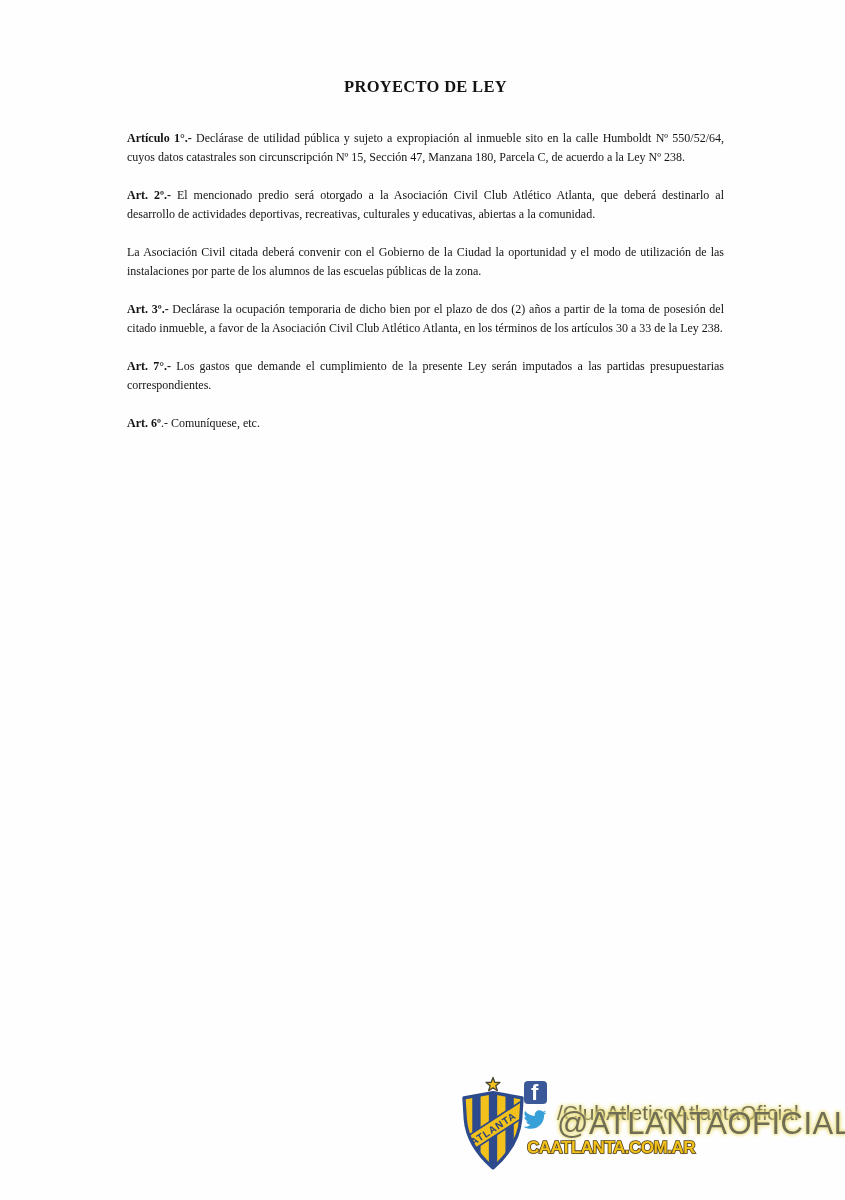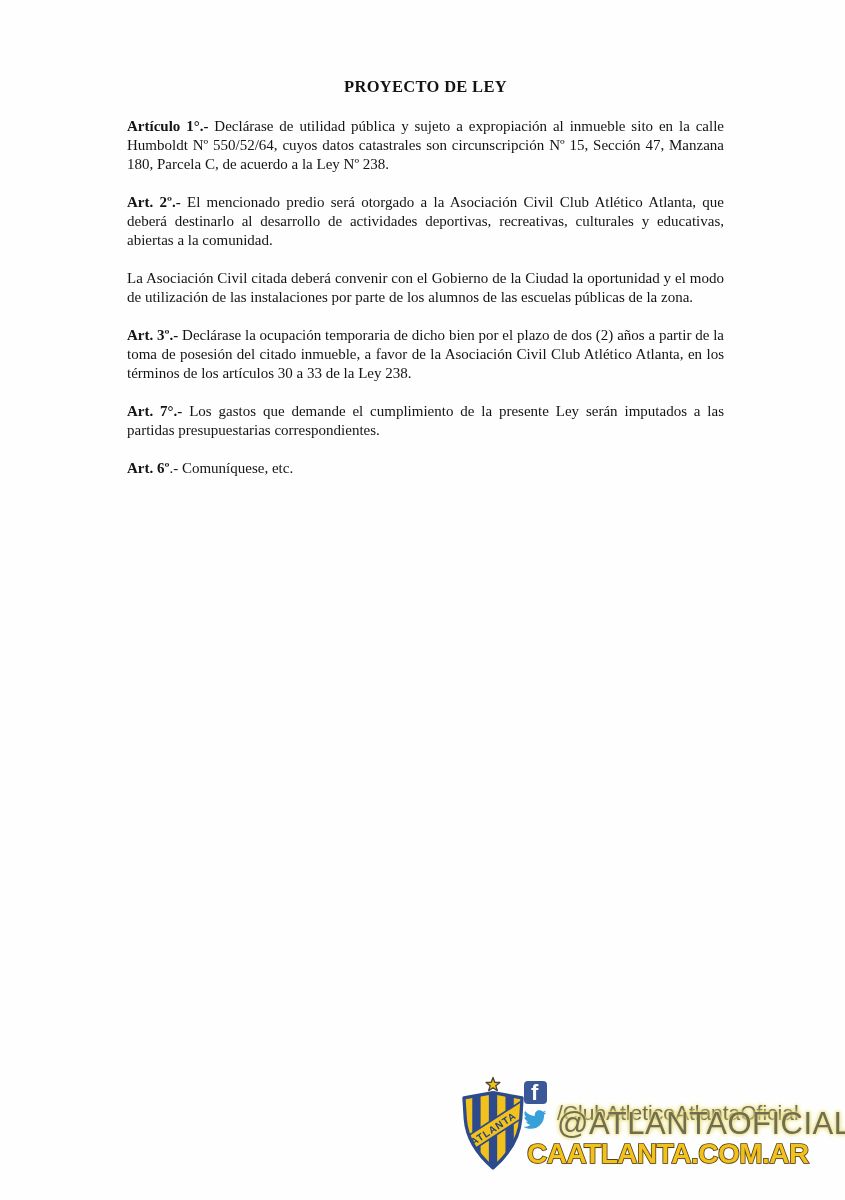--- a/index.html
+++ b/index.html
@@ -17,29 +17,29 @@
   }
 
   
   .doc {
     position: absolute;
     left: 127px; top: 77px;
     width: 597px;
     color: var(--text-color, #141414);
   }
   .doc-title {
-    margin: 0 0 20px 0;
+    margin: 0 0 32px 0;
     font-size: 16.5px;
     font-weight: bold;
     text-align: center;
     letter-spacing: 0.3px;
   }
   .para {
     margin: 0 0 19px 0;
-    font-size: 15px;
+    font-size: 12px;
     line-height: 19px;
     text-align: justify;
   }
   .para:last-child { margin-bottom: 0; }
   .para b { font-weight: bold; }
 
   
   .footer {
     position: absolute;
     left: 455px; top: 1070px;
@@ -79,21 +79,21 @@
     text-shadow: 0 0 2px var(--handle-glow-color, #ece084),
                  0 0 4px var(--handle-glow-color, #ece084),
                  0 0 5px var(--handle-glow-color, #ece084);
     white-space: nowrap;
   }
   .fb-text { top: 7px; font-size: 21px; margin-top: 24px; }
   .tw-text { top: 36px; font-size: 31px; letter-spacing: 0.5px; }
   .web-text {
     position: absolute;
     left: 72px; top: 68px;
-    font-size: 28px;
+    font-size: 17px;
     font-weight: bold;
     letter-spacing: -0.5px;
     white-space: nowrap;
     color: var(--club-yellow, #f2c11c);
     -webkit-text-stroke: 1.6px var(--website-outline, #54431a);
     paint-order: stroke fill;
     text-shadow: 0 1px 1px rgba(80,60,10,0.4);
   }
 </style>
 </head>

